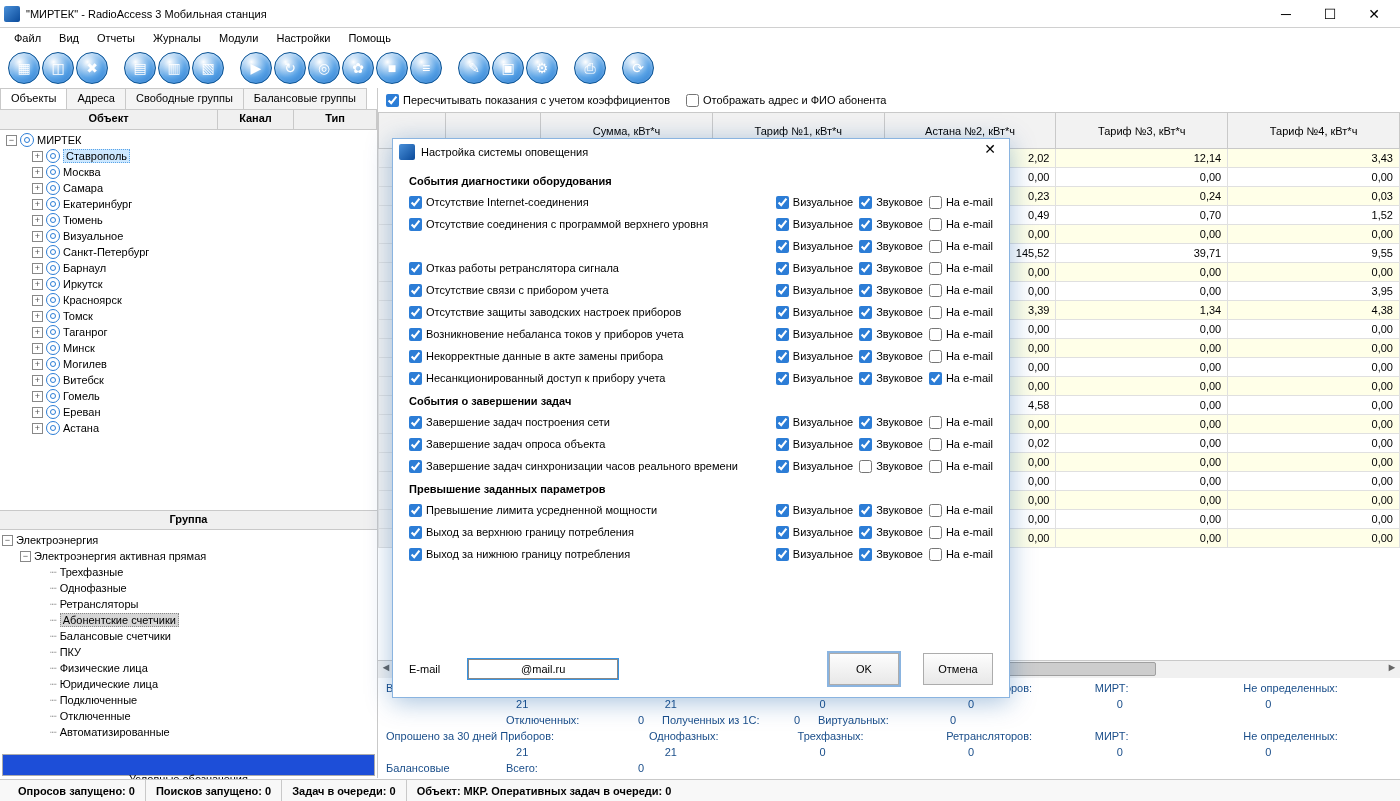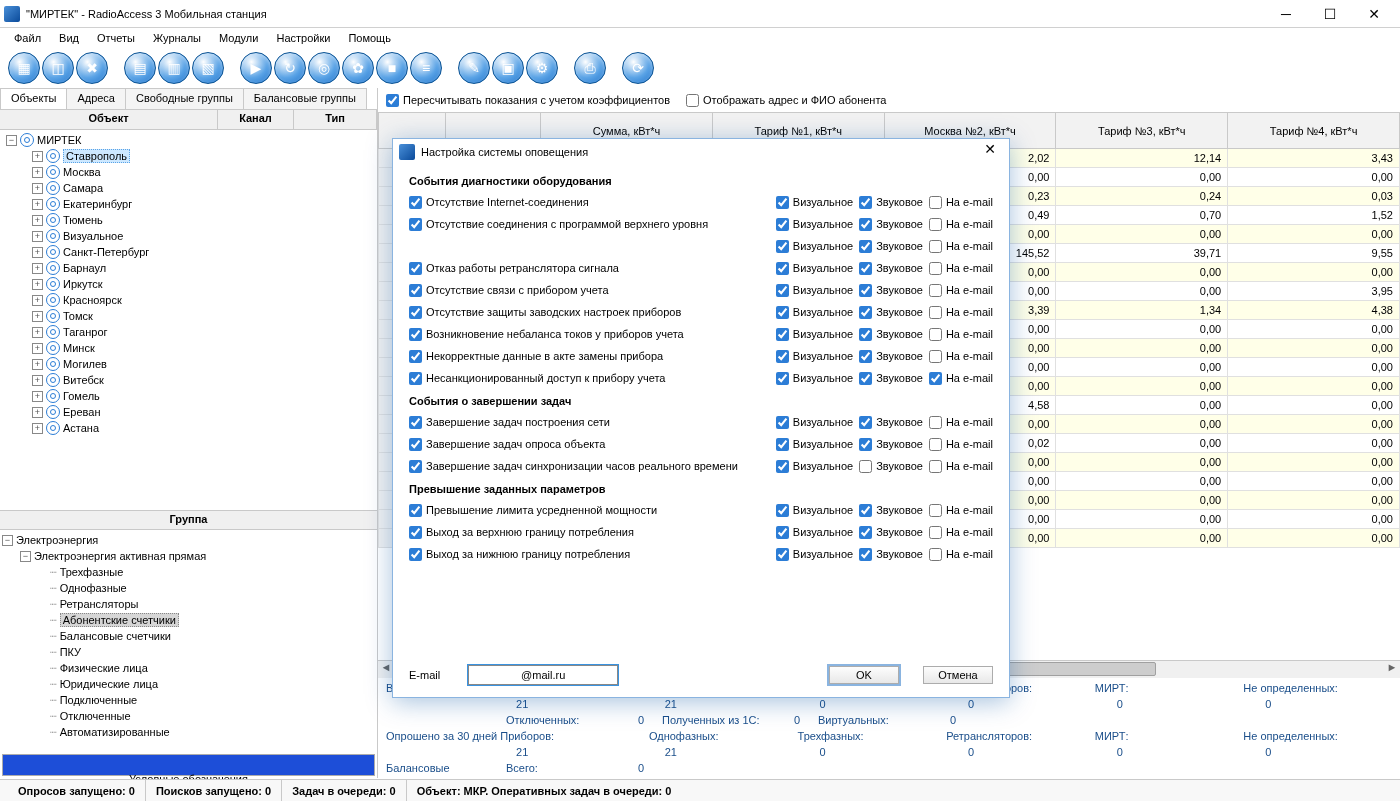--- a/index.html
+++ b/index.html
@@ -82,21 +82,21 @@
 .modal .msection { font-weight: bold; padding: 6px 0 4px 0; }
 .modal .mrow { display: flex; align-items: center; height: 22px; }
 .modal .mrow .mdesc { display: flex; align-items: flex-end; gap: 5px; width: 350px; }
 .modal .mrow .mopts { display: flex; gap: 6px; margin-left: auto; }
 .modal .mrow label { display: flex; align-items: center; gap: 4px; white-space: nowrap; }
 .modal select { height: 20px; font-size: 11px; border: 1px solid #aaa; }
 .modal .mfoot { display: flex; align-items: center; padding: 8px 16px 12px 16px; gap: 24px; }
 .modal .mfoot .emlabel { margin-right: 4px; }
 .modal .mfoot input[type=text] { width: 150px; height: 20px; border: 1px solid #888; text-align: center; padding: 1px 4px; outline: 1px solid #3a93e0; }
 .modal .mfoot .spacer { flex: 1; }
-.modal .mfoot button { width: 70px; height: 18px; border: 1px solid #acacac; background: linear-gradient(#fdfdfd,#e8e8e8); }
+.modal .mfoot button { width: 70px; height: 32px; border: 1px solid #acacac; background: linear-gradient(#fdfdfd,#e8e8e8); }
 .modal .mfoot button.primary { box-shadow: 0 0 0 2px #8ab4e0; }
 
 input[type=checkbox] { width: 13px; height: 13px; accent-color: #2c7dd6; }
 </style>
 </head>
 <body>
 
 <div class="titlebar">
   <div class="app-icon"></div>
   <div class="title">"МИРТЕК" - RadioAccess 3 Мобильная станция</div>
@@ -327,21 +327,21 @@
         </label>
     </div>
     <div class="gridwrap">
       <table class="grid" id="grid">
           <thead>
             <tr>
               <th style="width:28px"></th>
               <th style="width:40px"></th>
               <th style="width:72px">Сумма, кВт*ч</th>
               <th style="width:72px">Тариф №1, кВт*ч</th>
-              <th style="width:72px">Москва №2, кВт*ч</th>
+              <th style="width:72px">Астана №2, кВт*ч</th>
               <th style="width:72px">Тариф №3, кВт*ч</th>
               <th style="width:72px">Тариф №4, кВт*ч</th>
             </tr>
           </thead>
           <tbody>
             <tr class="odd">
               <td class="rowno">1</td>
               <td>23</td>
               <td class="c1">56,47</td>
               <td>38,88</td>

